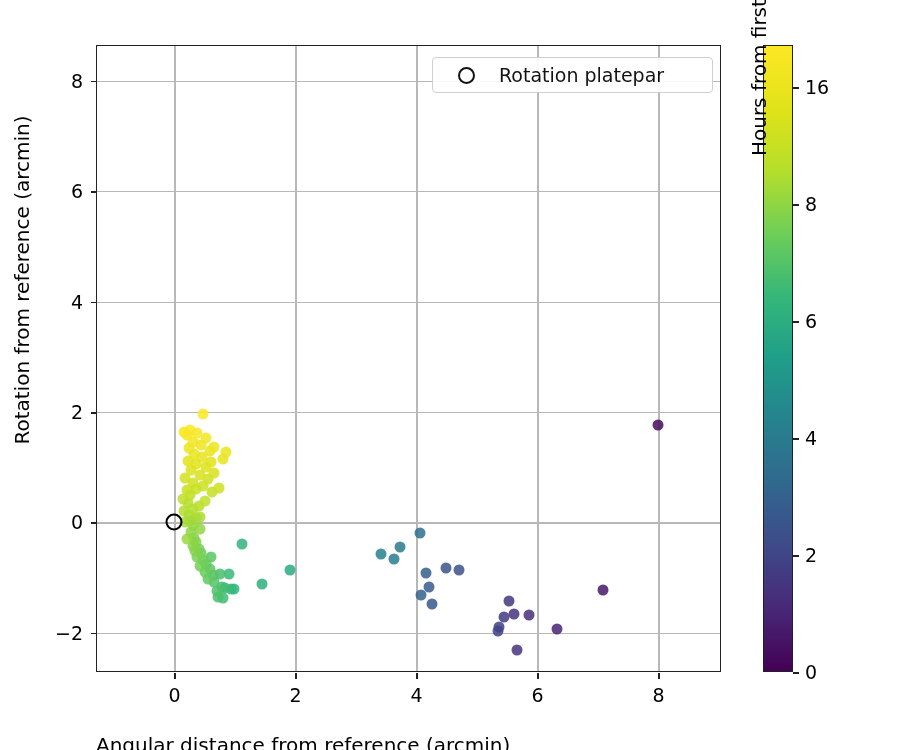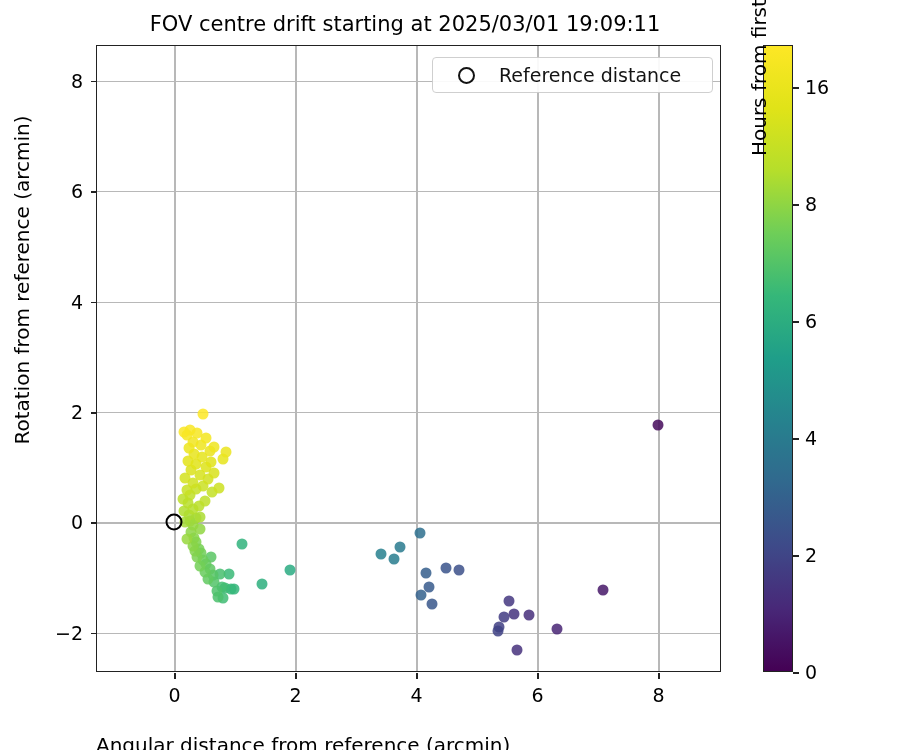--- a/index.html
+++ b/index.html
@@ -175,21 +175,20 @@
     transform: rotate(-90deg);
     transform-origin: left top;
     white-space: nowrap;
   }
 </style>
 </head>
 <body>
 
 <div id="figure">
 
-  <div class="fig-title">FOV centre drift starting at 2025/03/01 19:09:11</div>
 
   <div id="plot-area">
     <div id="gridlines">
         <div class="gridline v" style="left: 77.4443px;"></div>
         <div class="gridline v" style="left: 198.451px;"></div>
         <div class="gridline v" style="left: 319.458px;"></div>
         <div class="gridline v" style="left: 440.465px;"></div>
         <div class="gridline v" style="left: 561.471px;"></div>
         <div class="gridline h" style="top: 586.709px;"></div>
         <div class="gridline h" style="top: 476.321px;"></div>
@@ -323,21 +322,21 @@
       </div>
   </div>
 
   <div class="xlabel">Angular distance from reference (arcmin)</div>
   <div class="ylabel">Rotation from reference (arcmin)</div>
 
   <div id="legend">
     <div class="legend-marker-box">
       <div class="legend-circle"></div>
     </div>
-    <div class="legend-text">Reference distance</div>
+    <div class="legend-text">Rotation platepar</div>
   </div>
 
   <div id="colorbar-wrap">
     <div id="colorbar-gradient" style="background: linear-gradient(to top, rgb(68, 1, 84) 0%, rgb(72, 40, 120) 10%, rgb(62, 74, 137) 20%, rgb(49, 104, 142) 30%, rgb(38, 130, 142) 40%, rgb(31, 158, 137) 50%, rgb(53, 183, 121) 60%, rgb(110, 206, 88) 70%, rgb(181, 222, 43) 80%, rgb(224, 227, 24) 90%, rgb(253, 231, 37) 100%);"></div>
     <div id="colorbar-ticks">
         <div class="cb-tick" style="top: 627px;"></div>
         <div class="cb-ticklabel" style="top: 627px;">0</div>
         <div class="cb-tick" style="top: 510.022px;"></div>
         <div class="cb-ticklabel" style="top: 510.022px;">2</div>
         <div class="cb-tick" style="top: 393.045px;"></div>

